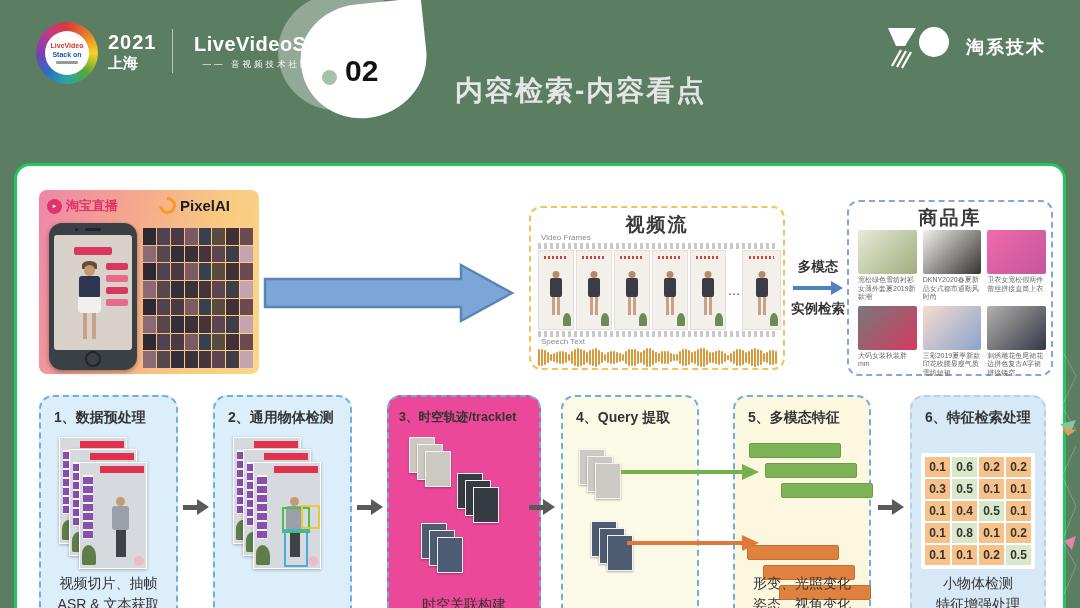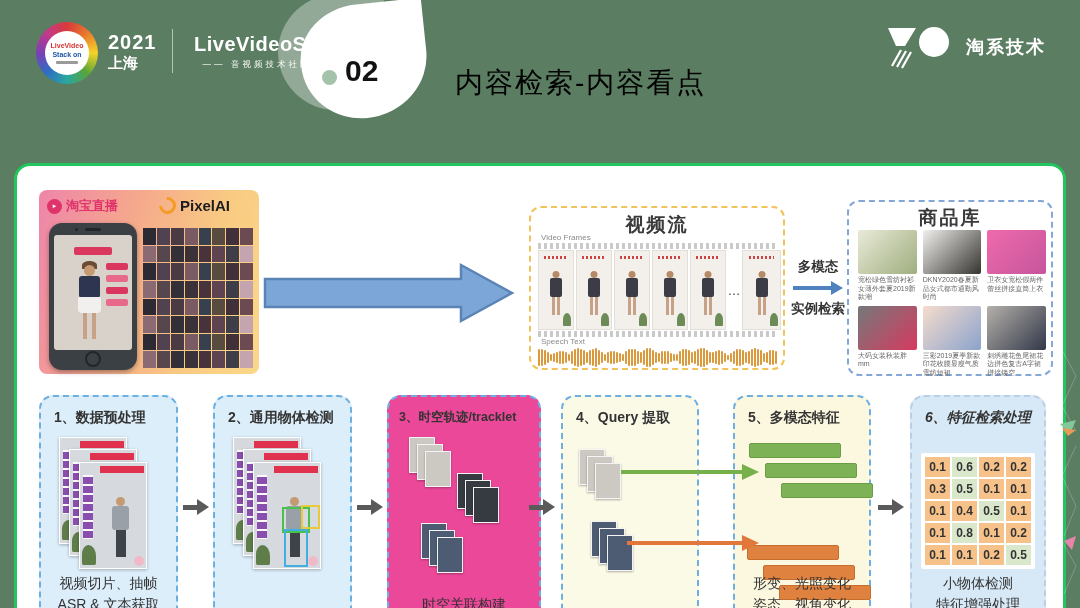--- a/index.html
+++ b/index.html
@@ -24,21 +24,21 @@
   .lvs .lvs-tag{font-size:8.5px;letter-spacing:3px;margin-top:3px;opacity:.95;text-align:center;}
   .lvs .lvs-tag::before{content:"—— ";}
   .lvs .lvs-tag::after{content:" ——";}
 
   .leaf-back{position:absolute;left:278px;top:-6px;width:118px;height:116px;background:rgba(255,255,255,.34);
     border-radius:54% 4% 54% 54%;transform:rotate(-16deg);}
   .leaf-front{position:absolute;left:301px;top:4px;width:126px;height:114px;background:#fff;
     border-radius:52% 2% 56% 52% / 50% 2% 58% 55%;transform:rotate(-6deg);}
   .sec-dot{position:absolute;left:322px;top:70px;width:15px;height:15px;border-radius:50%;background:#a5c2aa;}
   .sec-num{position:absolute;left:345px;top:54px;font-size:30px;font-weight:800;color:#121212;}
-  .slide-title{position:absolute;left:455px;top:64px;font-size:28px;font-weight:normal;color:#000000;letter-spacing:2px;}
+  .slide-title{position:absolute;left:455px;top:72px;font-size:28px;font-weight:bold;color:#e5e5e5;letter-spacing:2px;}
 
   .tao{position:absolute;left:884px;top:24px;display:flex;align-items:center;gap:10px;}
   .tao-text{color:#fff;line-height:1.25;}
   .tao-cn{font-size:18px;font-weight:bold;letter-spacing:2px;}
   .tao-en{font-size:11.5px;font-weight:bold;letter-spacing:.5px;}
 
   
   #panel{position:absolute;left:14px;top:127px;width:1052px;height:467px;background:#fff;
     border:3px solid #22c55e;border-radius:16px;box-sizing:border-box;margin-top:36px;}
   #panel > *{box-sizing:border-box;}
@@ -115,21 +115,21 @@
   .step{position:absolute;top:229px;height:234px;border-radius:14px;border:2px dashed #6cb0e2;}
   .step .stitle{position:absolute;top:12px;left:13px;right:6px;font-size:14px;font-weight:600;color:#333;white-space:nowrap;}
   .step .cap{position:absolute;left:0;right:0;bottom:11px;text-align:center;font-size:14px;color:#333;line-height:1.55;font-weight:500;}
   #s1{left:22px;width:139px;background:#dceefa;}
   #s2{left:196px;width:139px;background:#dceefa;}
   #s3{left:370px;width:154px;background:#ec4899;}
   #s3 .stitle{font-size:12.5px;left:10px;}
   #s4{left:544px;width:138px;background:#fbfae6;}
   #s5{left:716px;width:138px;background:#fcf7df;}
   #s6{left:893px;width:136px;background:#d7e8f6;border-color:#b9cfe5;}
-  #s6 .stitle{font-size:14px;font-style:italic;}
+  #s6 .stitle{font-size:14px;}
 
   
   .garrow{position:absolute;top:333px;width:26px;height:16px;}
   .garrow::before{content:"";position:absolute;left:0;top:6px;width:15px;height:5px;background:#5a5a5a;}
   .garrow::after{content:"";position:absolute;left:14px;top:0;border-left:12px solid #5a5a5a;
     border-top:8px solid transparent;border-bottom:8px solid transparent;}
   #ga1{left:166px;} #ga2{left:340px;} #ga3{left:512px;} #ga4{left:861px;}
   .carrow{position:absolute;height:16px;}
   .carrow::before{content:"";position:absolute;left:0;top:6px;right:16px;height:4px;}
   .carrow::after{content:"";position:absolute;right:0;top:0;border-top:8px solid transparent;border-bottom:8px solid transparent;}

